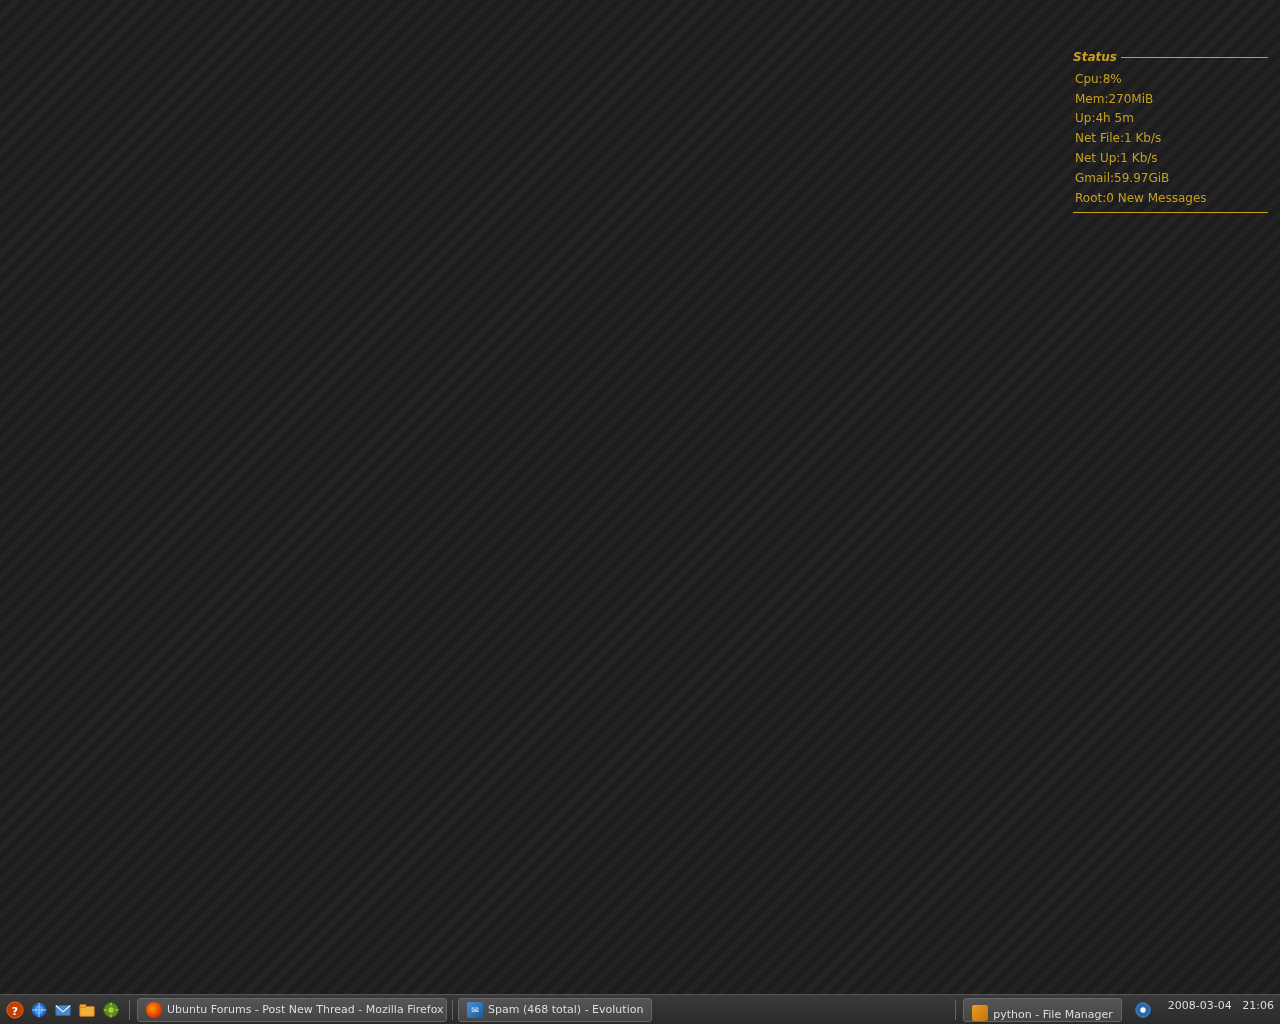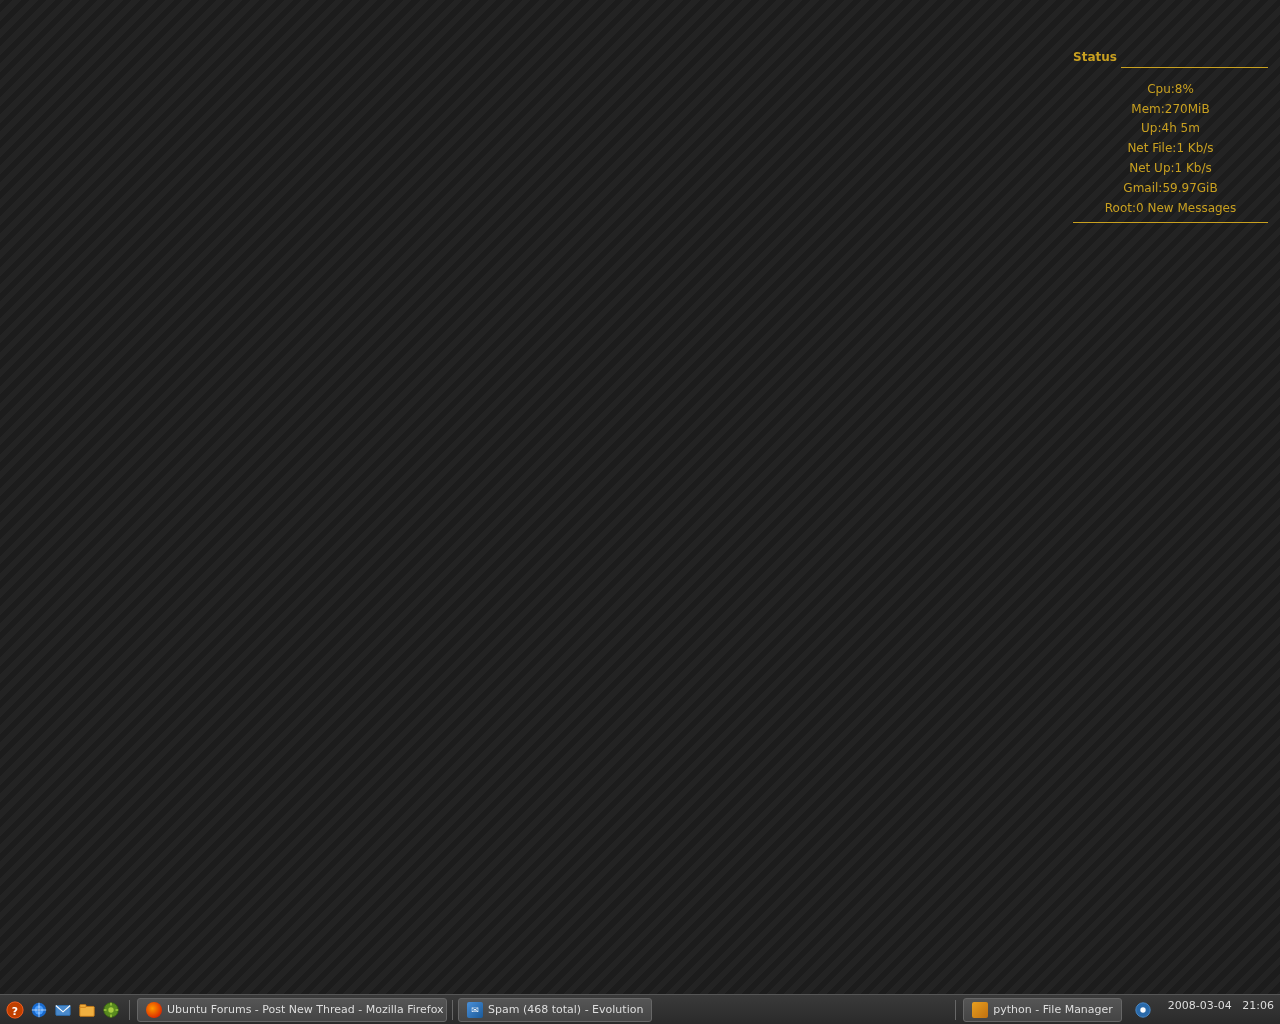--- a/index.html
+++ b/index.html
@@ -33,22 +33,23 @@
       top: 48px;
       right: 12px;
       width: 195px;
       color: #c8a020;
       font-size: 12px;
       line-height: 1.65;
     }
 
     .status-title-row {
       display: flex;
-      align-items: flex-end;
-      margin-bottom: 12px;
+      align-items: center;
+      margin-bottom: 2px;
+      font-style: italic;
     }
 
     .status-title {
       color: #c8a020;
       font-size: 12px;
       font-weight: bold;
       white-space: nowrap;
     }
 
     .status-line {
@@ -60,21 +61,21 @@
 
     .status-bottom-line {
       width: 100%;
       height: 1px;
       background-color: #c8a020;
       margin-top: 4px;
     }
 
     .status-row {
       display: flex;
-      justify-content: center;
+      justify-content: flex-start;
       padding: 0 2px;
     }
 
     .status-label {
       color: #c8a020;
     }
 
     .status-value {
       color: #c8a020;
       text-align: right;
@@ -162,21 +163,21 @@
       background: #666;
       margin: 0 3px;
       flex-shrink: 0;
     }
 
     .taskbar-window-right {
       height: 24px;
       padding: 0 8px;
       border-radius: 3px;
       display: flex;
-      align-items: center;
+      align-items: flex-end;
       gap: 5px;
       cursor: pointer;
       font-size: 11px;
       color: #ddd;
       white-space: nowrap;
       background: linear-gradient(to bottom, #555, #444);
       border: 1px solid #666;
       max-width: 200px;
     }
 

